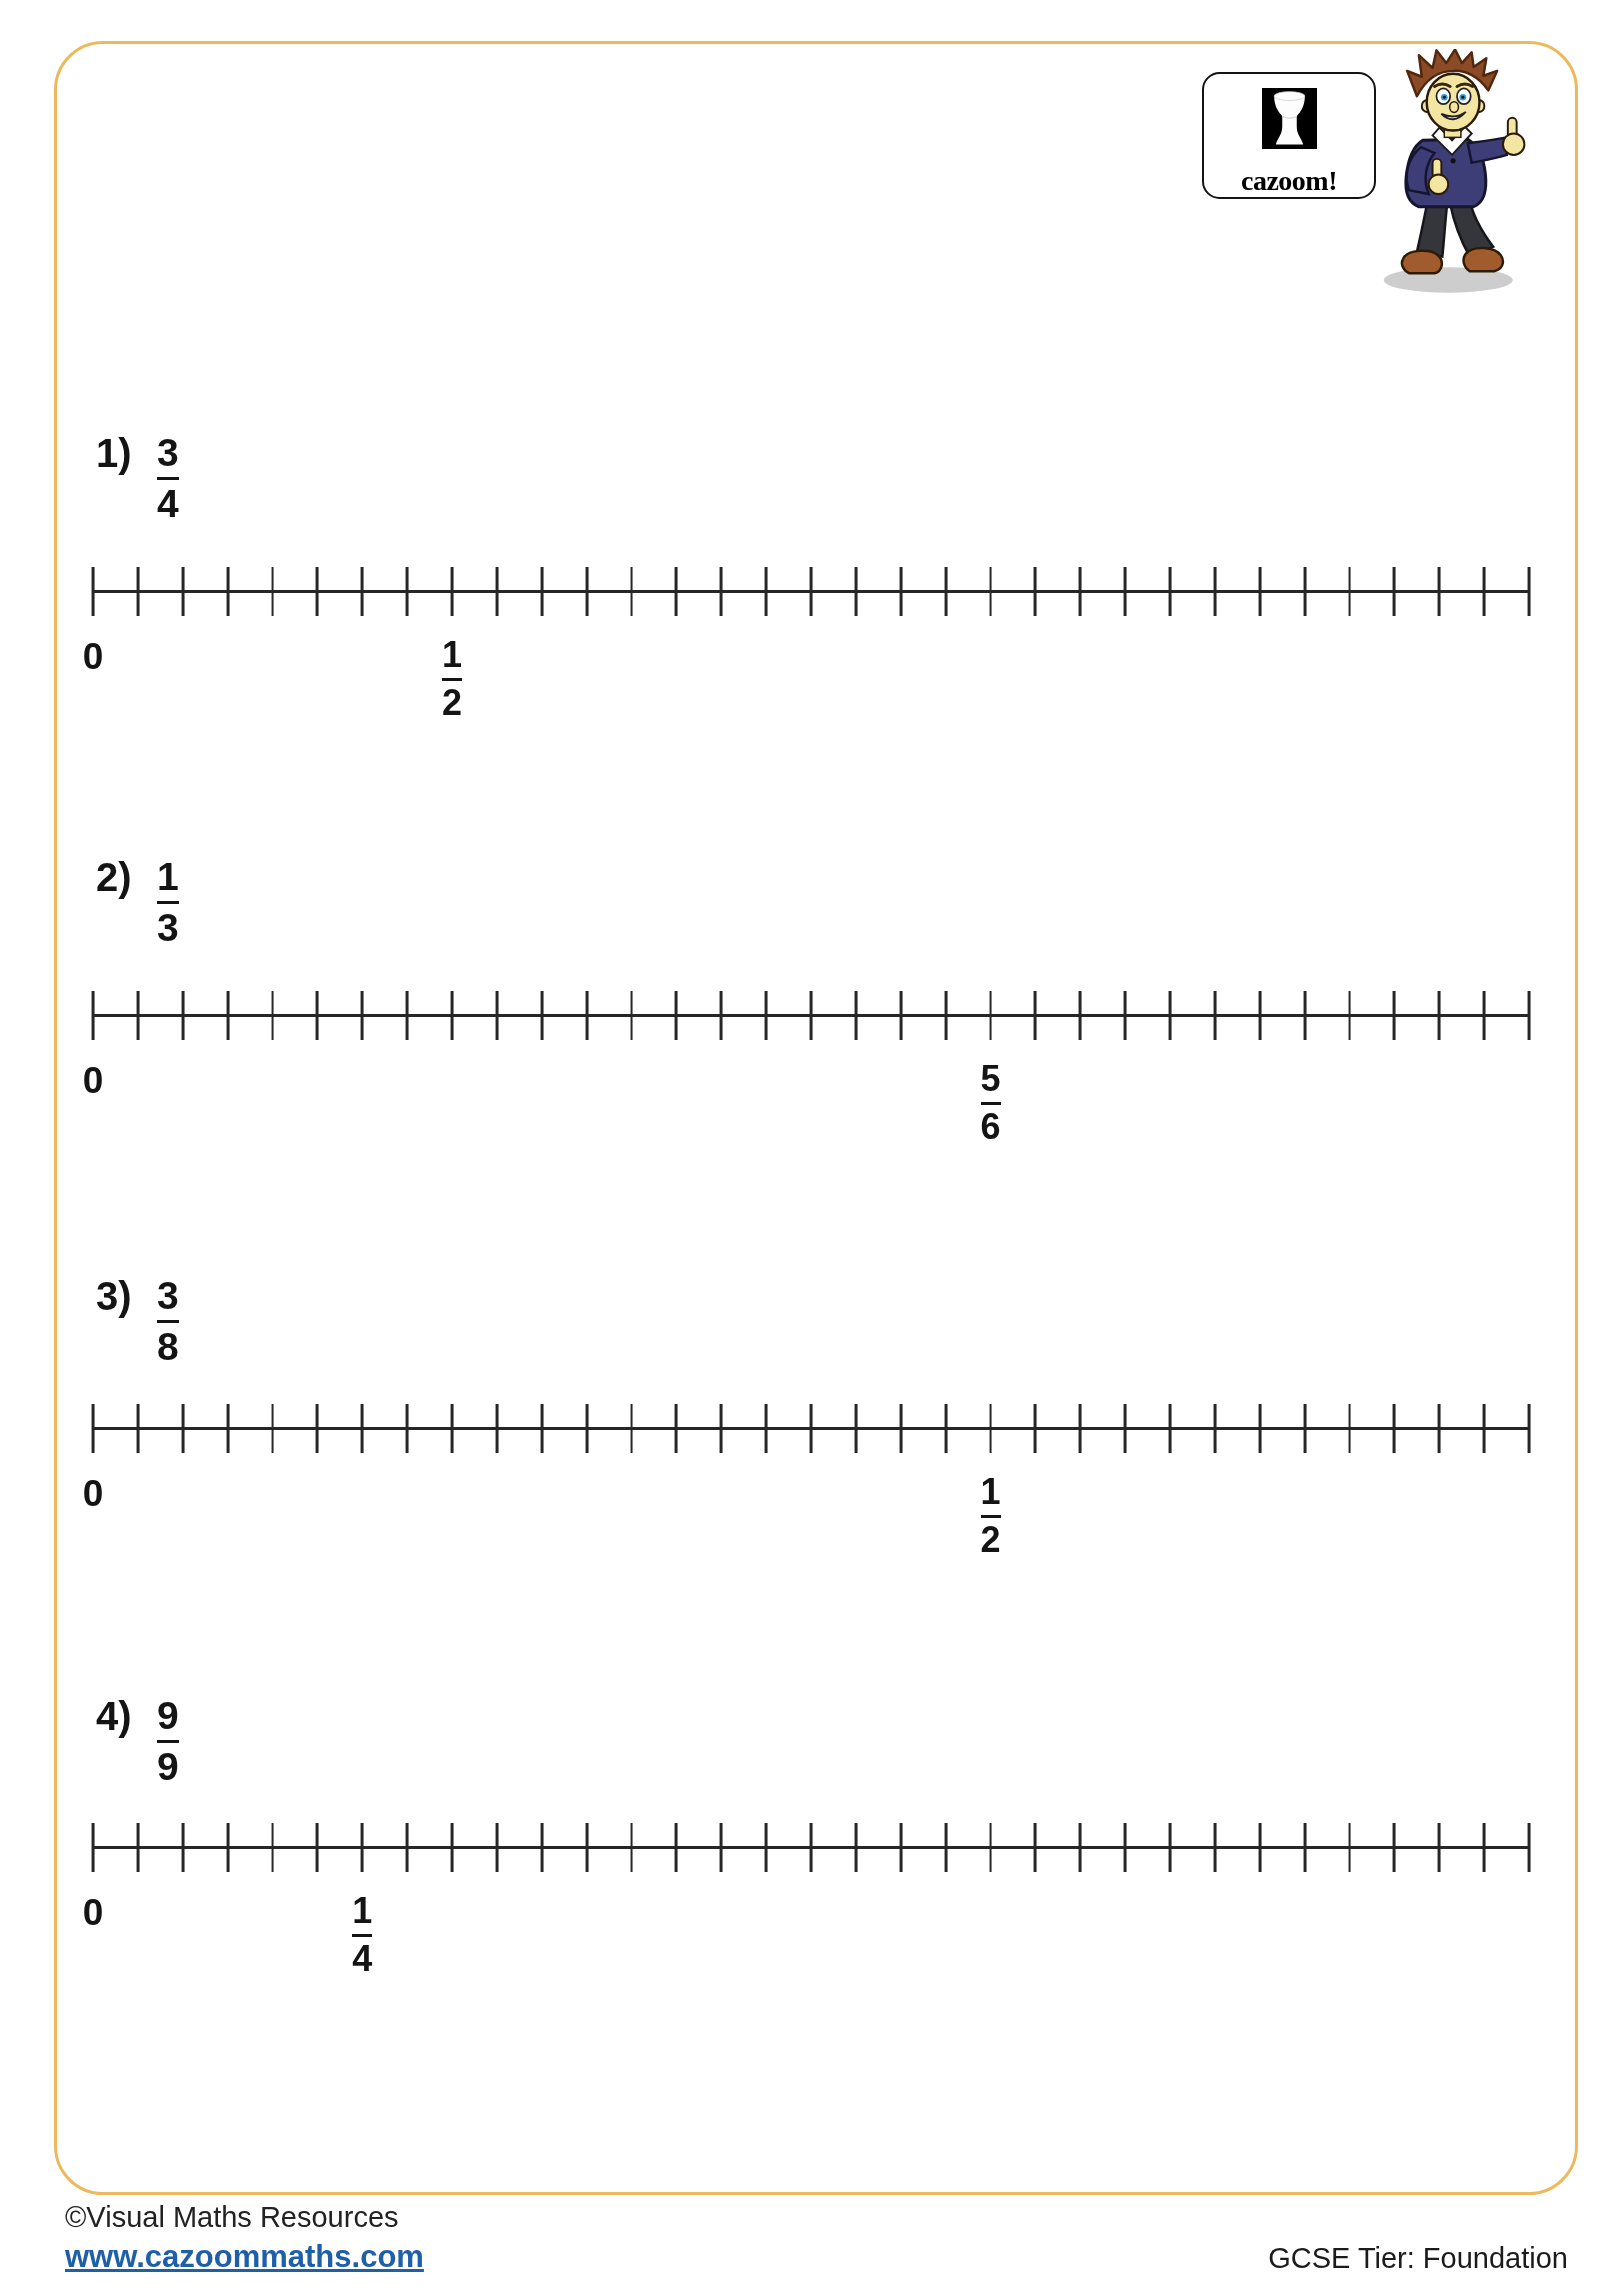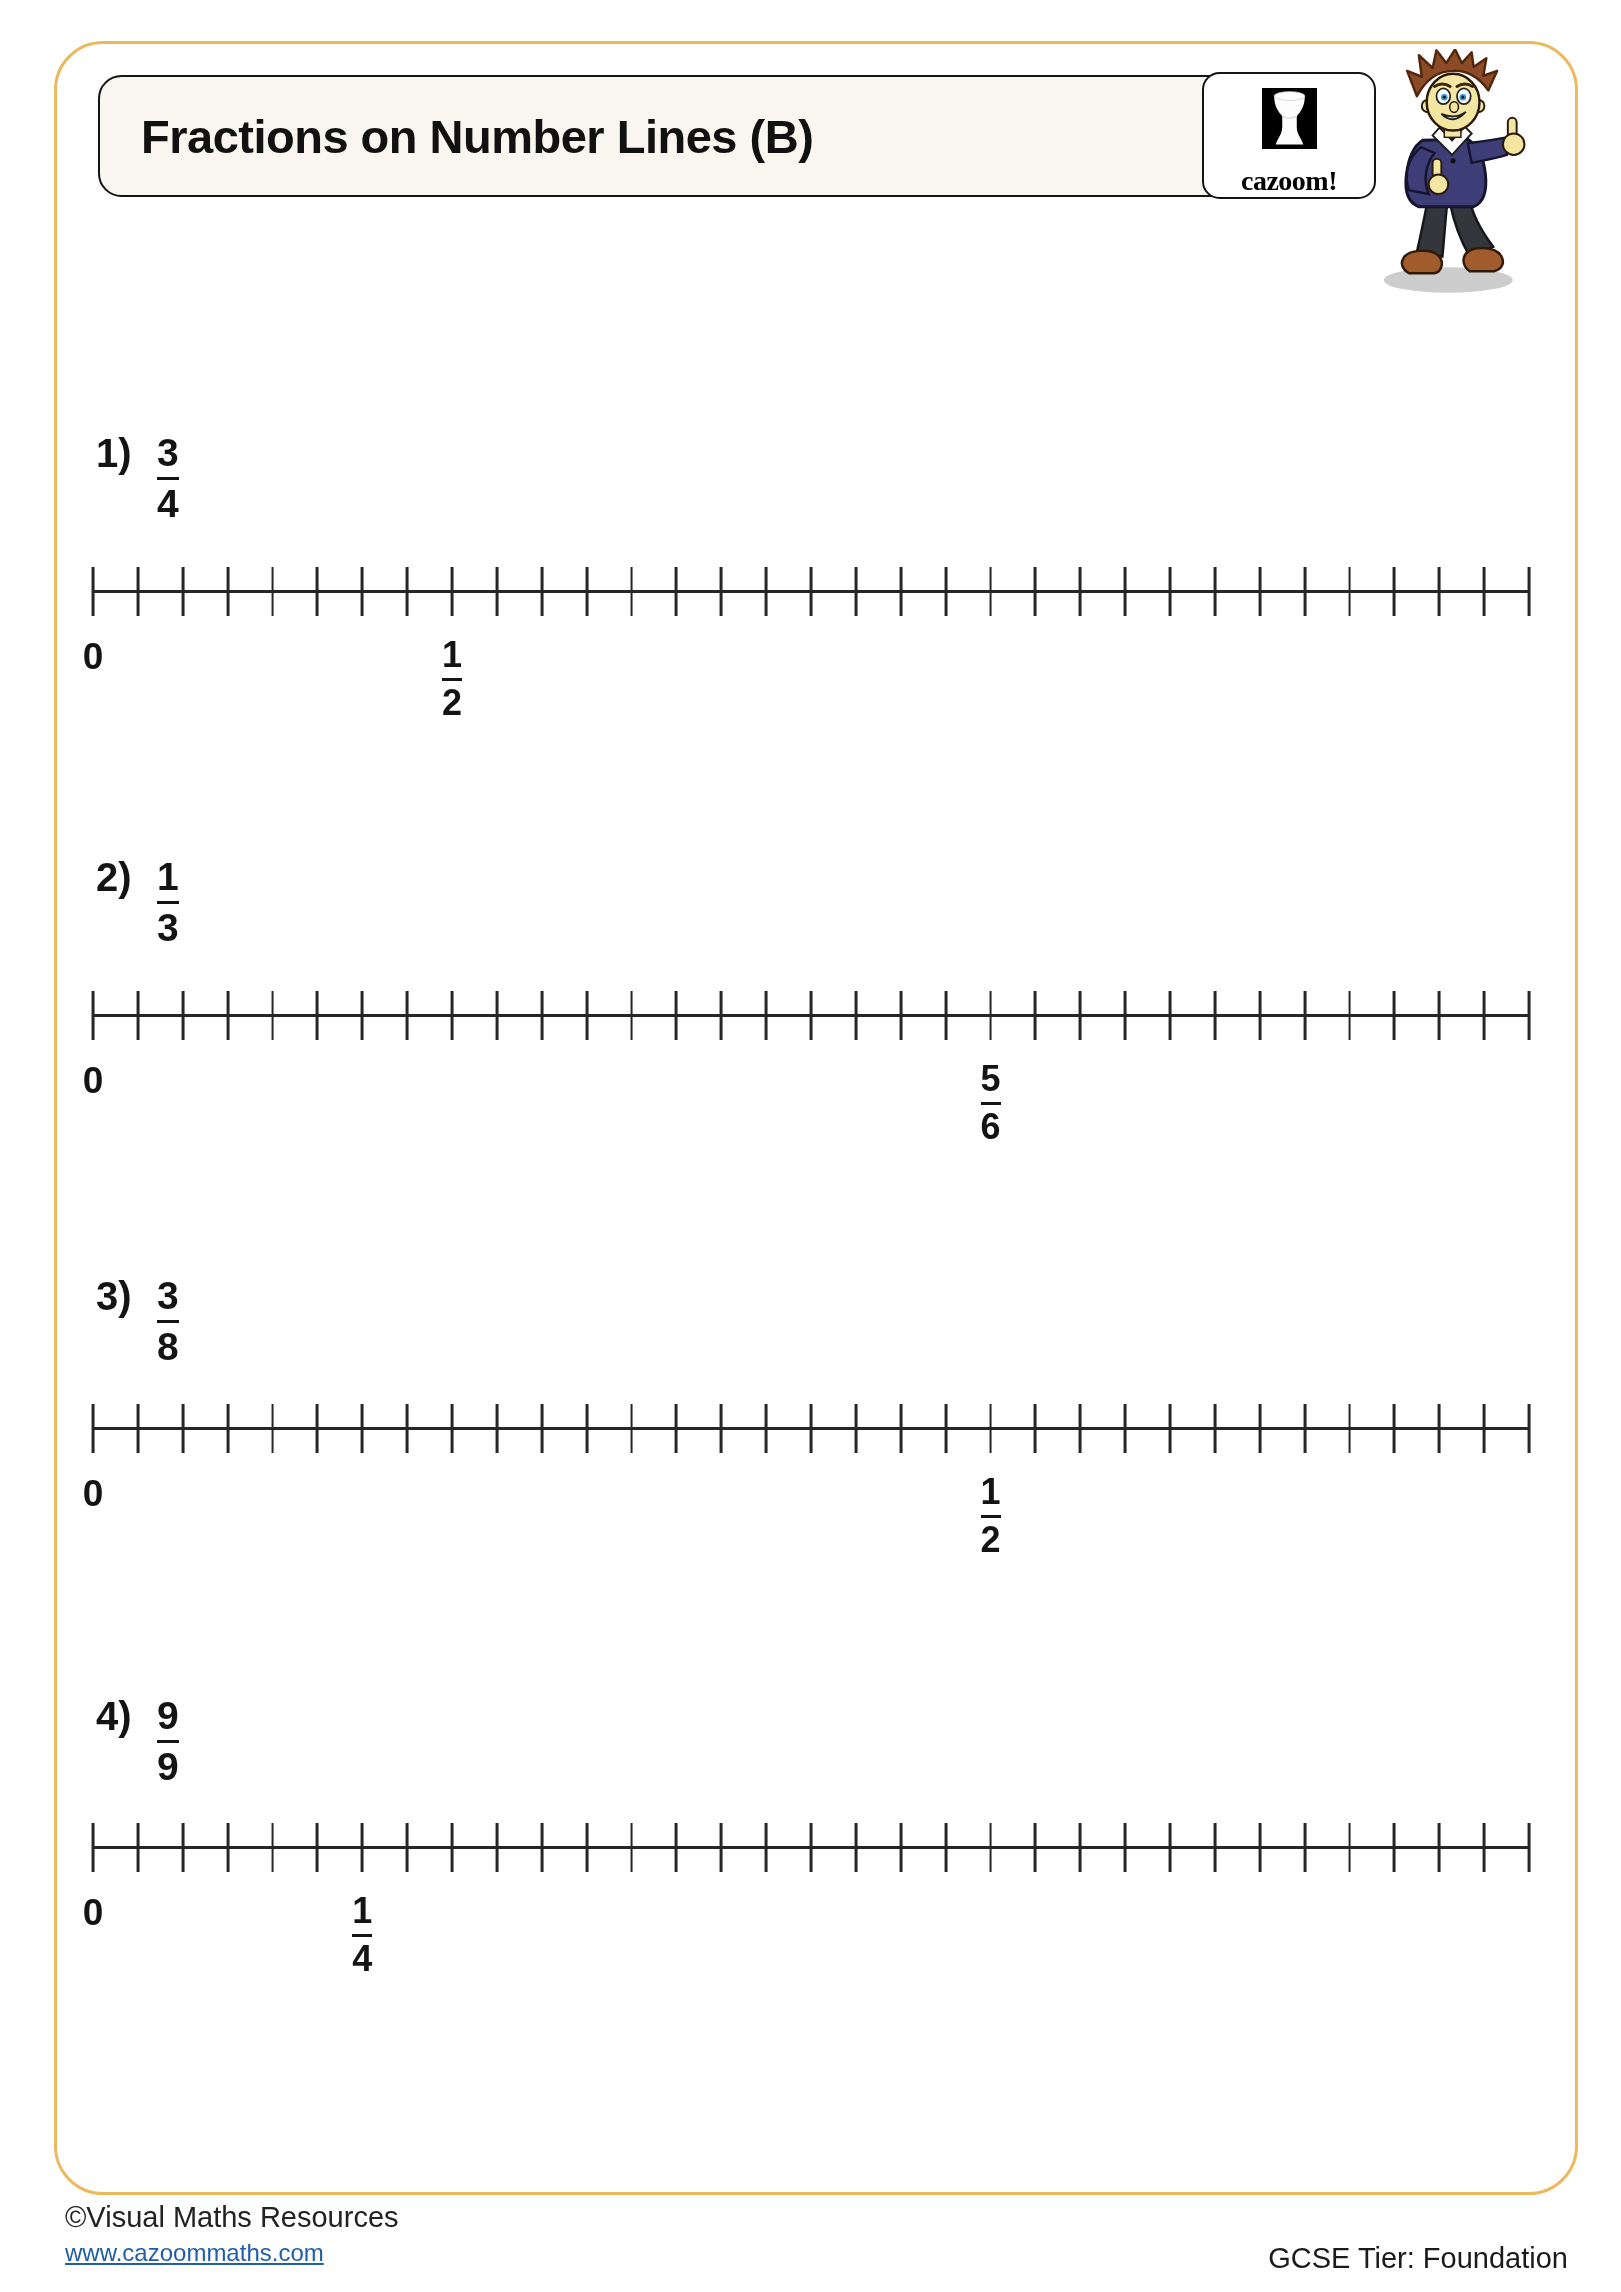--- a/index.html
+++ b/index.html
@@ -47,37 +47,34 @@
   .numline{position:absolute;left:93px;width:1436px;height:49px;}
   .nl-rule{position:absolute;left:0;right:0;top:22.5px;height:3.9px;background:#262626;}
   .tick{position:absolute;top:0;width:2.9px;height:49px;background:#262626;transform:translateX(-50%);}
   .nl-zero{position:absolute;left:0;top:69px;transform:translateX(-50%);
            font-size:37px;font-weight:bold;}
   .nl-frac{position:absolute;top:69px;transform:translateX(-50%);}
   .nl-frac .fraction{font-size:36px;}
 
   
   .foot-copy{position:absolute;left:65px;top:2201px;font-size:29px;color:#222;}
-  .foot-link{position:absolute;left:65px;top:2239px;font-size:24px;color:#1f5fa8;
-             text-decoration:underline;}
+  .foot-link{position:absolute;left:65px;top:2239px;font-size:31px;color:#1f5fa8;
+             text-decoration:underline;font-weight:bold;}
   .foot-crumb{position:absolute;left:421px;top:2242px;width:843px;text-align:center;
               font-size:29px;color:#1b1b1b;}
   .foot-tier{position:absolute;left:1166px;top:2242px;width:402px;text-align:right;
              font-size:29px;color:#1b1b1b;}
 </style>
 </head>
 <body>
 
 <div class="page">
 
   <div class="frame"></div>
 
-  <div class="title-box">
-    <h1>Fractions on Number Lines (B)</h1>
-  </div>
 
   <div class="logo-box">
     <svg class="logo-drum" viewBox="0 0 56 76" xmlns="http://www.w3.org/2000/svg">
       <rect x="0" y="0" width="56" height="76" fill="#000"></rect>
       <path d="M9,10 C9,24 15,30 19,35 L19,48 C19,58 13,62 11,70 L45,70 C43,62 37,58 37,48 L37,35 C41,30 47,24 47,10 Z" fill="#fdfdfd"></path>
       <ellipse cx="28" cy="10" rx="19" ry="5.5" fill="#fff" stroke="#cfcfcf" stroke-width="1"></ellipse>
       <path d="M19,35 C24,38 32,38 37,35" fill="none" stroke="#d8d8d8" stroke-width="1.5"></path>
     </svg>
     <div class="logo-word">cazoom!</div>
   </div>

